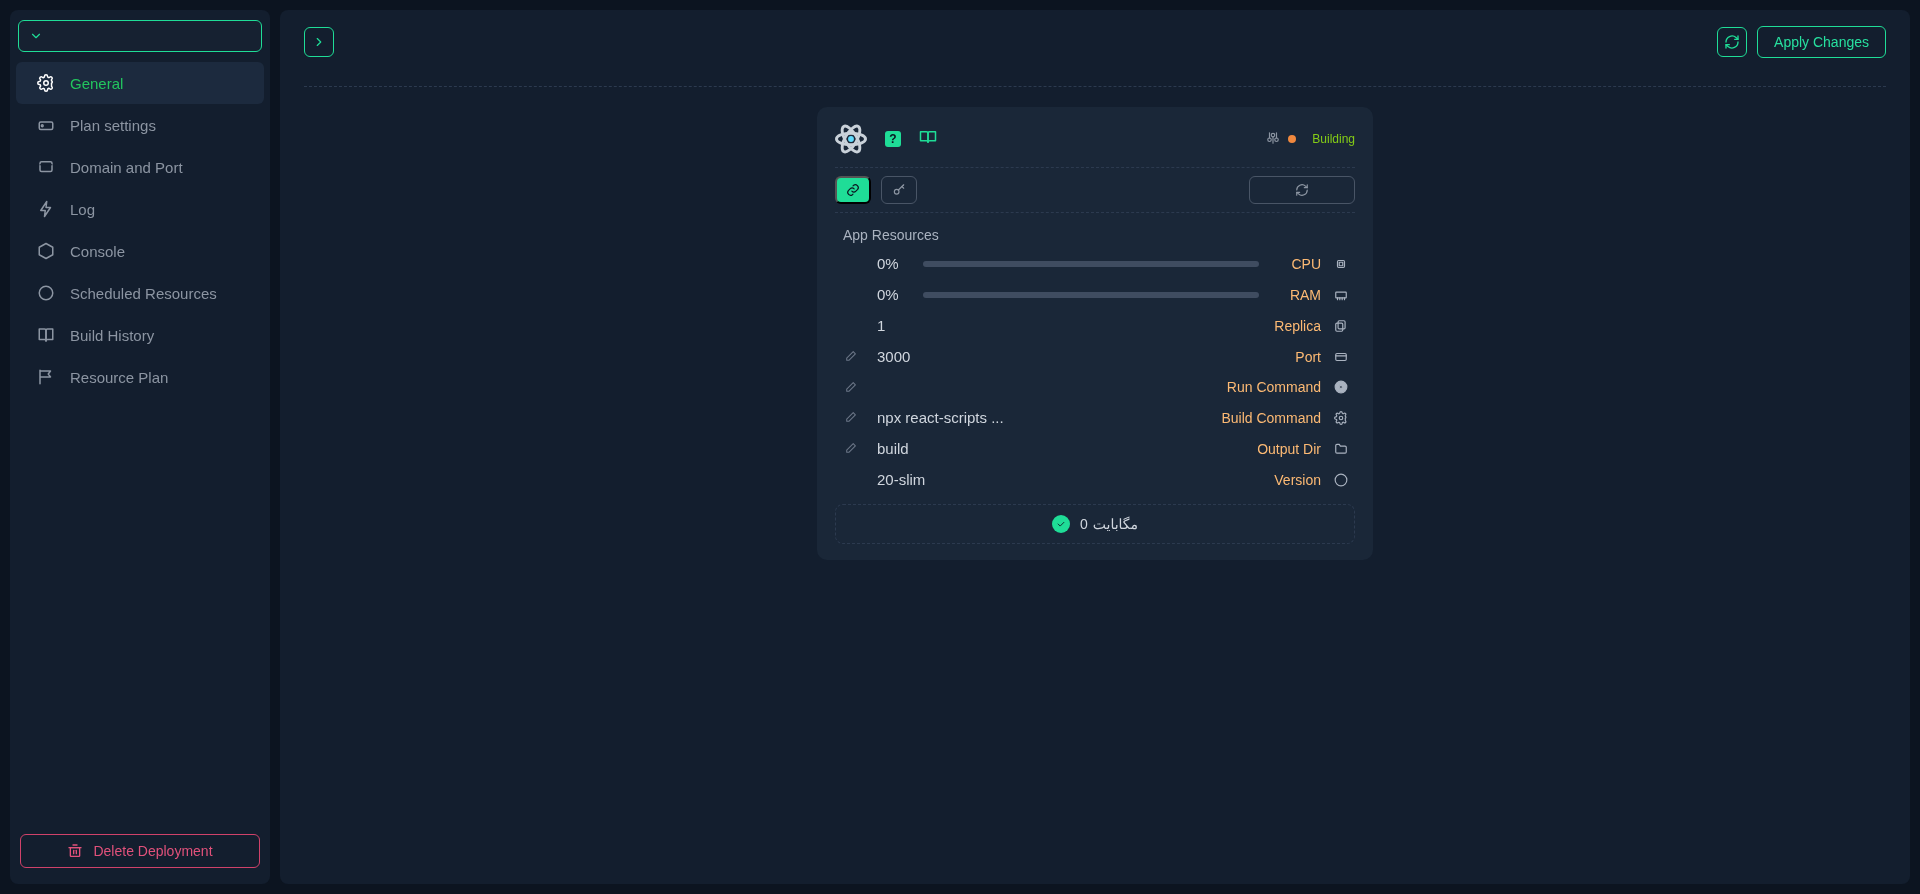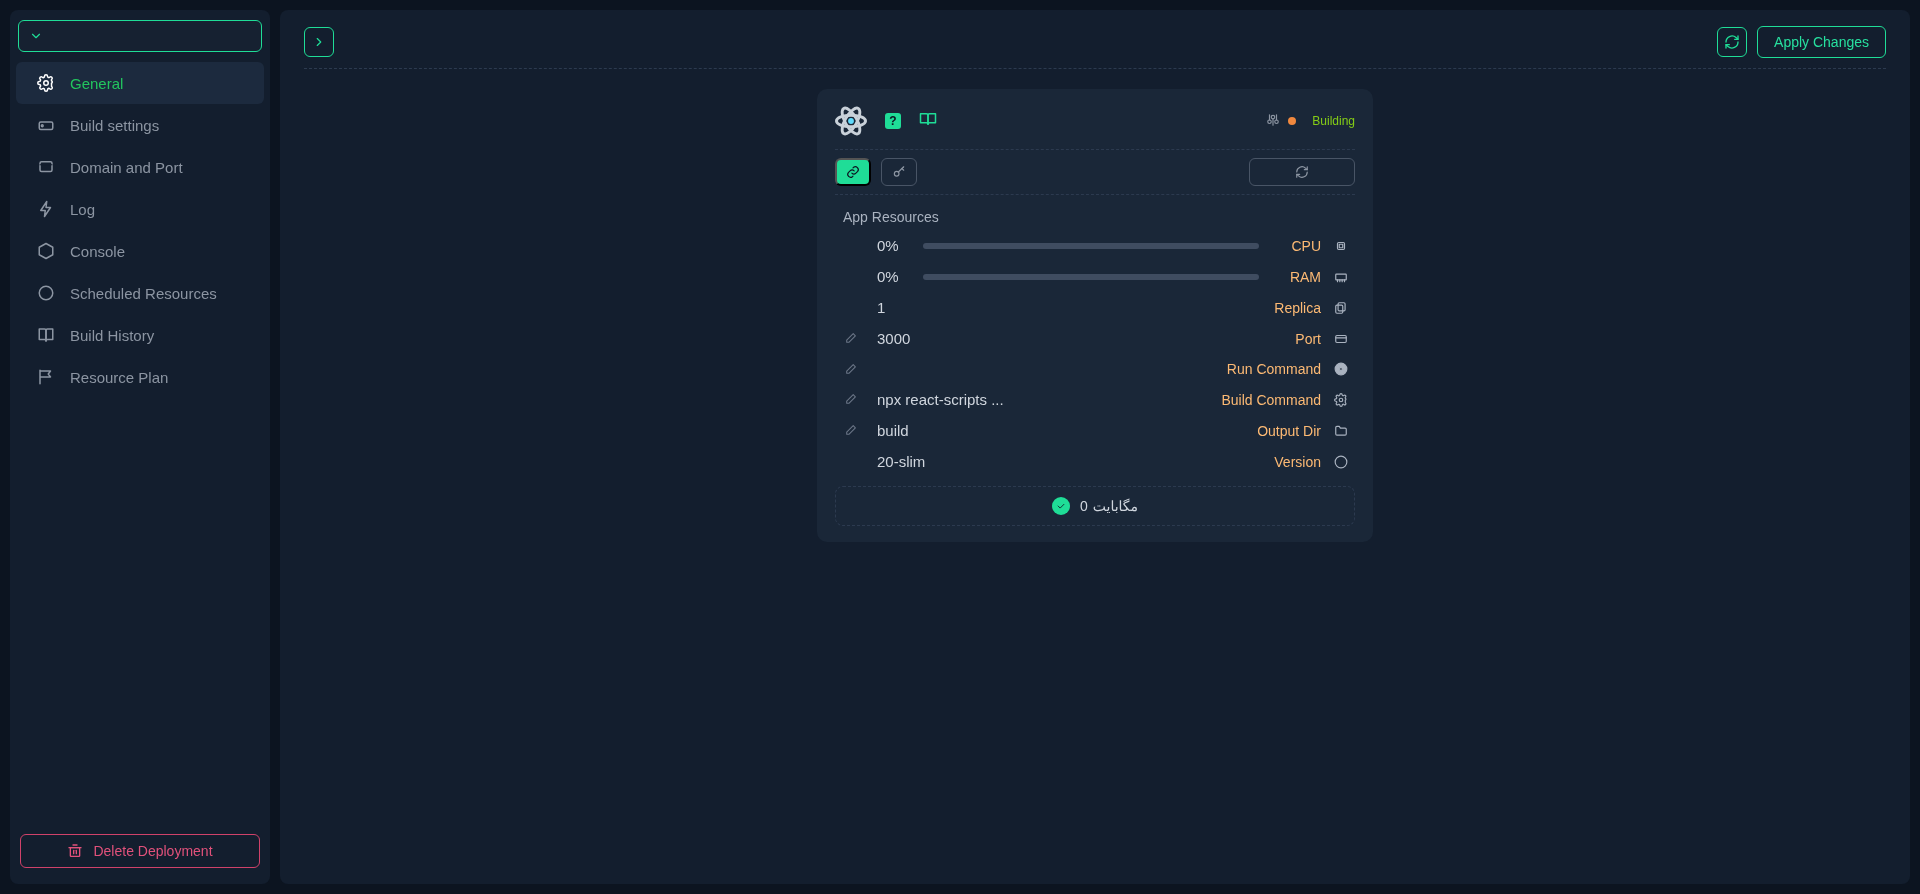--- a/index.html
+++ b/index.html
@@ -14,21 +14,21 @@
 .nav-list { flex: 1; display: flex; flex-direction: column; }
 .nav-item { display: flex; align-items: center; gap: 14px; padding: 11px 20px; color: #8c95a2; cursor: pointer; font-size: 15px; border-radius: 6px; margin: 0 6px; }
 .nav-item.active { background: #1c2a3e; color: #22c55e; }
 .nav-item .icon { width: 20px; height: 20px; display: flex; align-items: center; justify-content: center; color: #8c95a2; }
 .nav-item.active .icon { color: #ffffff; }
 .sidebar-footer { margin: 0 10px 6px 10px; }
 .delete-btn { width: 100%; display: flex; align-items: center; justify-content: center; gap: 10px; padding: 8px 0; border: 1px solid #d0426a; color: #e1517b; background: transparent; border-radius: 6px; cursor: pointer; font-size: 14px; }
 
 
 .main { flex: 1; background: #131e2e; border-radius: 8px; padding: 16px 24px; display: flex; flex-direction: column; }
-.topbar { display: flex; align-items: center; justify-content: space-between; margin-bottom: 10px; }
+.topbar { display: flex; align-items: center; justify-content: space-between; margin-bottom: 28px; }
 .topbar-left { display: flex; align-items: center; gap: 10px; }
 .toggle-btn { width: 30px; height: 30px; border: 1px solid #1fdd97; border-radius: 6px; background: transparent; display: flex; align-items: center; justify-content: center; cursor: pointer; }
 .toggle-btn svg { stroke: #1fdd97; }
 .topbar-right { display: flex; align-items: center; gap: 10px; }
 .refresh-square { width: 30px; height: 30px; border: 1px solid #1fdd97; border-radius: 6px; background: transparent; display: flex; align-items: center; justify-content: center; cursor: pointer; }
 .refresh-square svg { stroke: #1fdd97; }
 .apply-btn { padding: 7px 16px; border: 1px solid #1fdd97; color: #27e09f; background: transparent; border-radius: 6px; cursor: pointer; font-size: 14px; }
 
 .dashed-line { border: none; border-top: 1px dashed #2c3a4f; margin-bottom: 20px; }
 
@@ -91,21 +91,21 @@
           </span>
         <span>General</span>
       </div>
       <div class="nav-item">
         <span class="icon">
             <svg width="18" height="18" viewBox="0 0 24 24" fill="currentColor" stroke="none">
               <rect x="3" y="8" width="18" height="10" rx="2"></rect>
               <circle cx="7" cy="13" r="1.2" fill="#131e2e"></circle>
             </svg>
           </span>
-        <span>Build settings</span>
+        <span>Plan settings</span>
       </div>
       <div class="nav-item">
         <span class="icon">
             <svg width="18" height="18" viewBox="0 0 24 24" fill="currentColor" stroke="none">
               <rect x="4" y="5" width="16" height="13" rx="2"></rect>
               <line x1="4" y1="9" x2="20" y2="9" stroke="#131e2e" stroke-width="1.5"></line>
             </svg>
           </span>
         <span>Domain and Port</span>
       </div>

